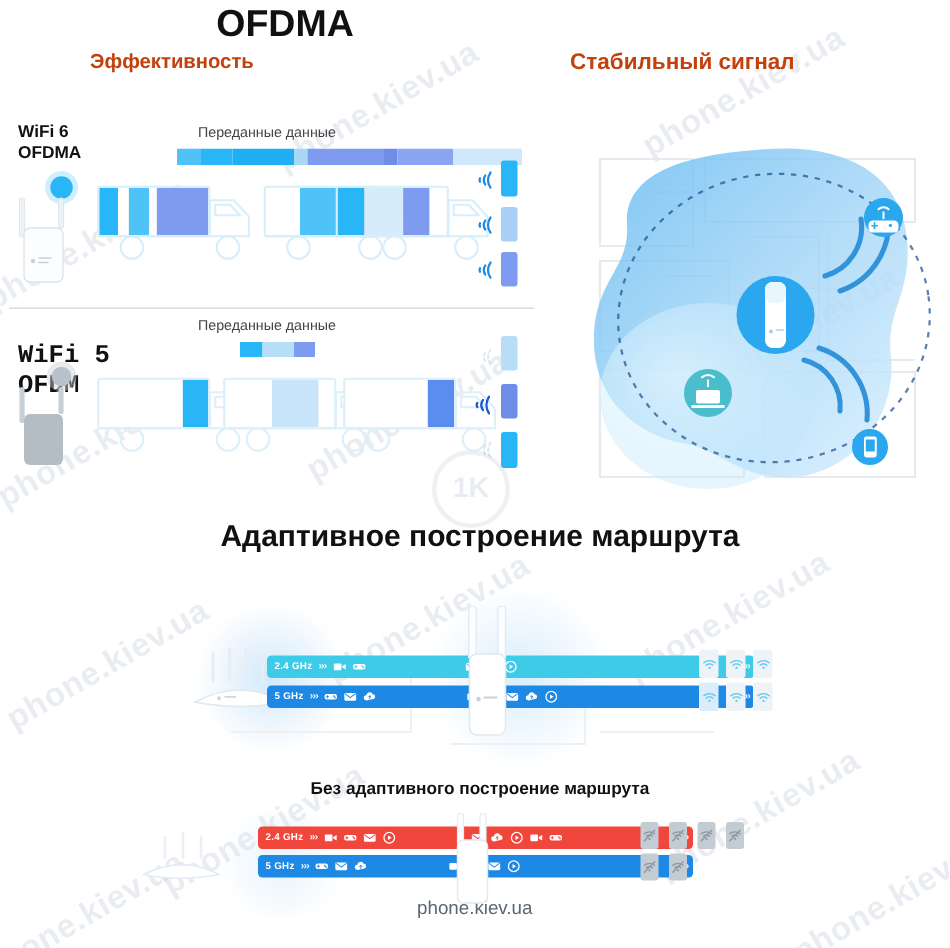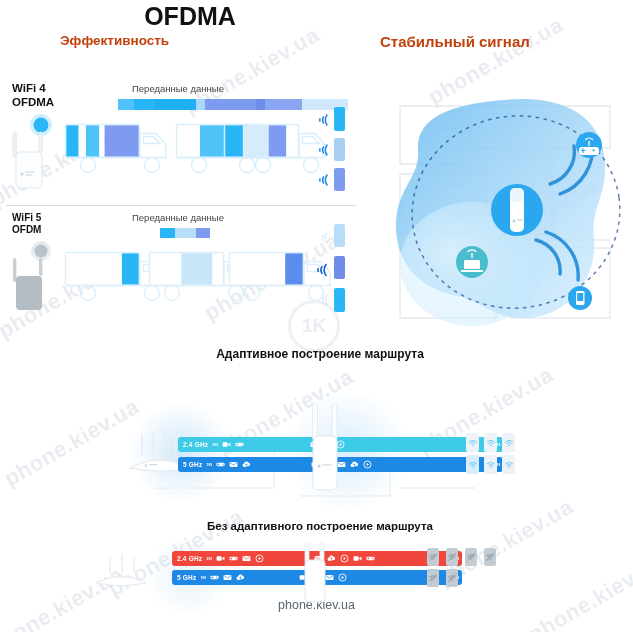--- a/index.html
+++ b/index.html
@@ -90,21 +90,21 @@
     <div class="wm" style="left:520px;  top:586px; font-size:22px;">phone.kiev.ua</div>
     <div class="wm-ring" style="left:288px; top:300px; width:52px; height:52px; font-size:19px;">1K</div>
   </div>
 
   <div class="h-title" style="left:60px; top:2px; width:260px; font-size:25px;">OFDMA</div>
   <div class="h-sub" style="left:60px; top:33px; width:260px; font-size:13.5px;">Эффективность</div>
 
   <div class="h-sub" style="left:380px; top:33px; width:265px; font-size:15px;">Стабильный сигнал</div>
 
   <div class="lbl" style="left:12px; top:82px; font-size:11.5px;">
-    <span>WiFi 4</span><br>
+    <span>WiFi 6</span><br>
     <span>OFDMA</span>
   </div>
 
   <div class="ext" style="left:10px; top:112px;">
     <svg width="60" height="78" viewBox="0 0 60 78">
       <circle cx="31" cy="13" r="11" fill="#29b6f6" opacity="0.22"></circle>
       <circle cx="31" cy="13" r="7.5" fill="#29b6f6"></circle>
       <rect x="3" y="20" width="3.4" height="26" rx="1.7" fill="#eef2f6" stroke="#dfe5ea" stroke-width="0.7"></rect>
       <rect x="29" y="20" width="3.4" height="20" rx="1.7" fill="#eef2f6" stroke="#dfe5ea" stroke-width="0.7"></rect>
       <rect x="6" y="40" width="26" height="36" rx="4" fill="#fbfdff" stroke="#dde4ea" stroke-width="0.9"></rect>
@@ -209,21 +209,21 @@
       <path d="M14 3a9 9 0 0 0 0 10"></path>
           <path d="M10.5 5a5.5 5.5 0 0 0 0 6"></path>
           <path d="M7 6.8a2.4 2.4 0 0 0 0 2.4"></path>
         </g>
       </svg>
   </div>
   <div class="rbar" style="left:334px; top:168px; width:11px; height:23px; background:#7f9bf0;"></div>
 
   <div class="divider" style="left:6px; top:205px; width:350px;"></div>
 
-  <div class="lbl" style="left:12px; top:212px; font-size:10px;">
+  <div class="lbl" style="left:12px; top:228px; font-size:17px;font-family:Liberation Mono, monospace;">
     <span>WiFi 5</span><br>
     <span>OFDM</span>
   </div>
 
   <div class="ext" style="left:10px; top:240px;">
     <svg width="60" height="72" viewBox="0 0 60 72">
       <circle cx="31" cy="11" r="10" fill="#c9d2d9" opacity="0.45"></circle>
       <circle cx="31" cy="11" r="6.5" fill="#b9c2ca"></circle>
       <rect x="3" y="18" width="3.4" height="24" rx="1.7" fill="#c7ced5"></rect>
       <rect x="29" y="18" width="3.4" height="18" rx="1.7" fill="#c7ced5"></rect>
@@ -393,21 +393,21 @@
       </g>
 
       <g>
         <circle cx="196" cy="210" r="12" fill="#2aa7ee"></circle>
         <rect x="192" y="203" width="8.5" height="14" rx="1.6" fill="#ffffff"></rect>
         <rect x="193.2" y="205" width="6" height="8" fill="#2aa7ee"></rect>
       </g>
     </svg>
   </div>
 
-  <div class="sec-title" style="left:110px; top:347px; width:420px; font-size:12px;">Адаптивное построение маршрута</div>
+  <div class="sec-title" style="left:110px; top:347px; width:420px; font-size:20px;">Адаптивное построение маршрута</div>
 
   <div class="glow" style="left:126px; top:404px; width:110px; height:96px;
        background:radial-gradient(circle, rgba(173,214,247,.55) 0%, rgba(255,255,255,0) 70%);"></div>
   <div class="glow" style="left:282px; top:392px; width:130px; height:118px;
        background:radial-gradient(circle, rgba(186,222,250,.55) 0%, rgba(255,255,255,0) 70%);"></div>
 
   <svg style="position:absolute; left:150px; top:418px;" width="330" height="88">
     <g stroke="#edf1f4" stroke-width="1.4" fill="none">
       <path d="M4 70 h120 v-46"></path>
         <path d="M150 78 h90 v-34 h50"></path>

